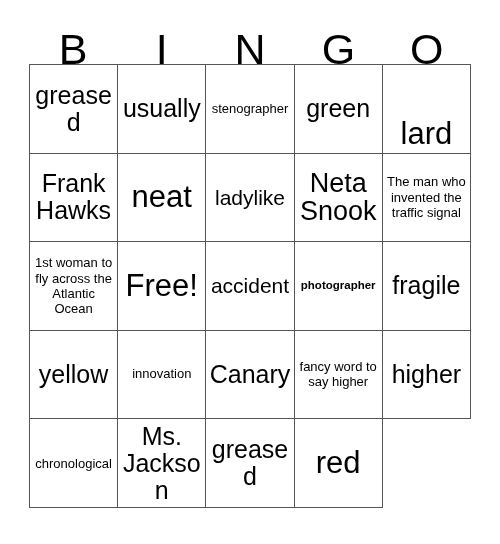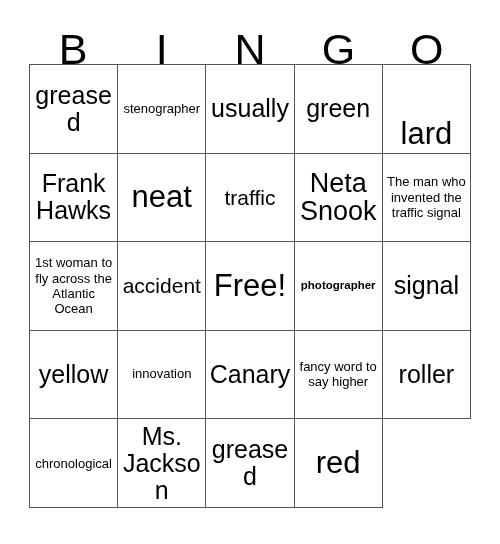--- a/index.html
+++ b/index.html
@@ -105,75 +105,75 @@
     <div class="header-letter">N</div>
     <div class="header-letter">G</div>
     <div class="header-letter">O</div>
   </div>
 
   <div id="bingo-grid">
       <div class="bingo-cell">
         <span class="cell-text fs-lg">greased</span>
       </div>
       <div class="bingo-cell">
-        <span class="cell-text fs-xs">stenographer</span>
+        <span class="cell-text fs-lg">usually</span>
       </div>
       <div class="bingo-cell">
-        <span class="cell-text fs-lg">usually</span>
+        <span class="cell-text fs-xs">stenographer</span>
       </div>
       <div class="bingo-cell">
         <span class="cell-text fs-lg">green</span>
       </div>
       <div class="bingo-cell align-top">
         <span class="cell-text fs-xxl">lard</span>
       </div>
       <div class="bingo-cell">
         <span class="cell-text fs-lg">Frank Hawks</span>
       </div>
       <div class="bingo-cell">
         <span class="cell-text fs-xxl">neat</span>
       </div>
       <div class="bingo-cell">
-        <span class="cell-text fs-md">traffic</span>
+        <span class="cell-text fs-md">ladylike</span>
       </div>
       <div class="bingo-cell">
         <span class="cell-text fs-xl">Neta Snook</span>
       </div>
       <div class="bingo-cell">
         <span class="cell-text fs-xs">The man who invented the traffic signal</span>
       </div>
       <div class="bingo-cell">
         <span class="cell-text fs-xs">1st woman to fly across the Atlantic Ocean</span>
       </div>
       <div class="bingo-cell">
-        <span class="cell-text fs-md">accident</span>
+        <span class="cell-text fs-xxl">Free!</span>
       </div>
       <div class="bingo-cell">
-        <span class="cell-text fs-xxl">Free!</span>
+        <span class="cell-text fs-md">accident</span>
       </div>
       <div class="bingo-cell">
         <span class="cell-text fs-xxs">photographer</span>
       </div>
       <div class="bingo-cell">
-        <span class="cell-text fs-lg">signal</span>
+        <span class="cell-text fs-lg">fragile</span>
       </div>
       <div class="bingo-cell">
         <span class="cell-text fs-lg">yellow</span>
       </div>
       <div class="bingo-cell">
         <span class="cell-text fs-sm">innovation</span>
       </div>
       <div class="bingo-cell">
         <span class="cell-text fs-lg">Canary</span>
       </div>
       <div class="bingo-cell">
         <span class="cell-text fs-sm">fancy word to say higher</span>
       </div>
       <div class="bingo-cell">
-        <span class="cell-text fs-lg">roller</span>
+        <span class="cell-text fs-lg">higher</span>
       </div>
       <div class="bingo-cell">
         <span class="cell-text fs-xs">chronological</span>
       </div>
       <div class="bingo-cell">
         <span class="cell-text fs-lg">Ms. Jackson</span>
       </div>
       <div class="bingo-cell">
         <span class="cell-text fs-lg">greased</span>
       </div>

